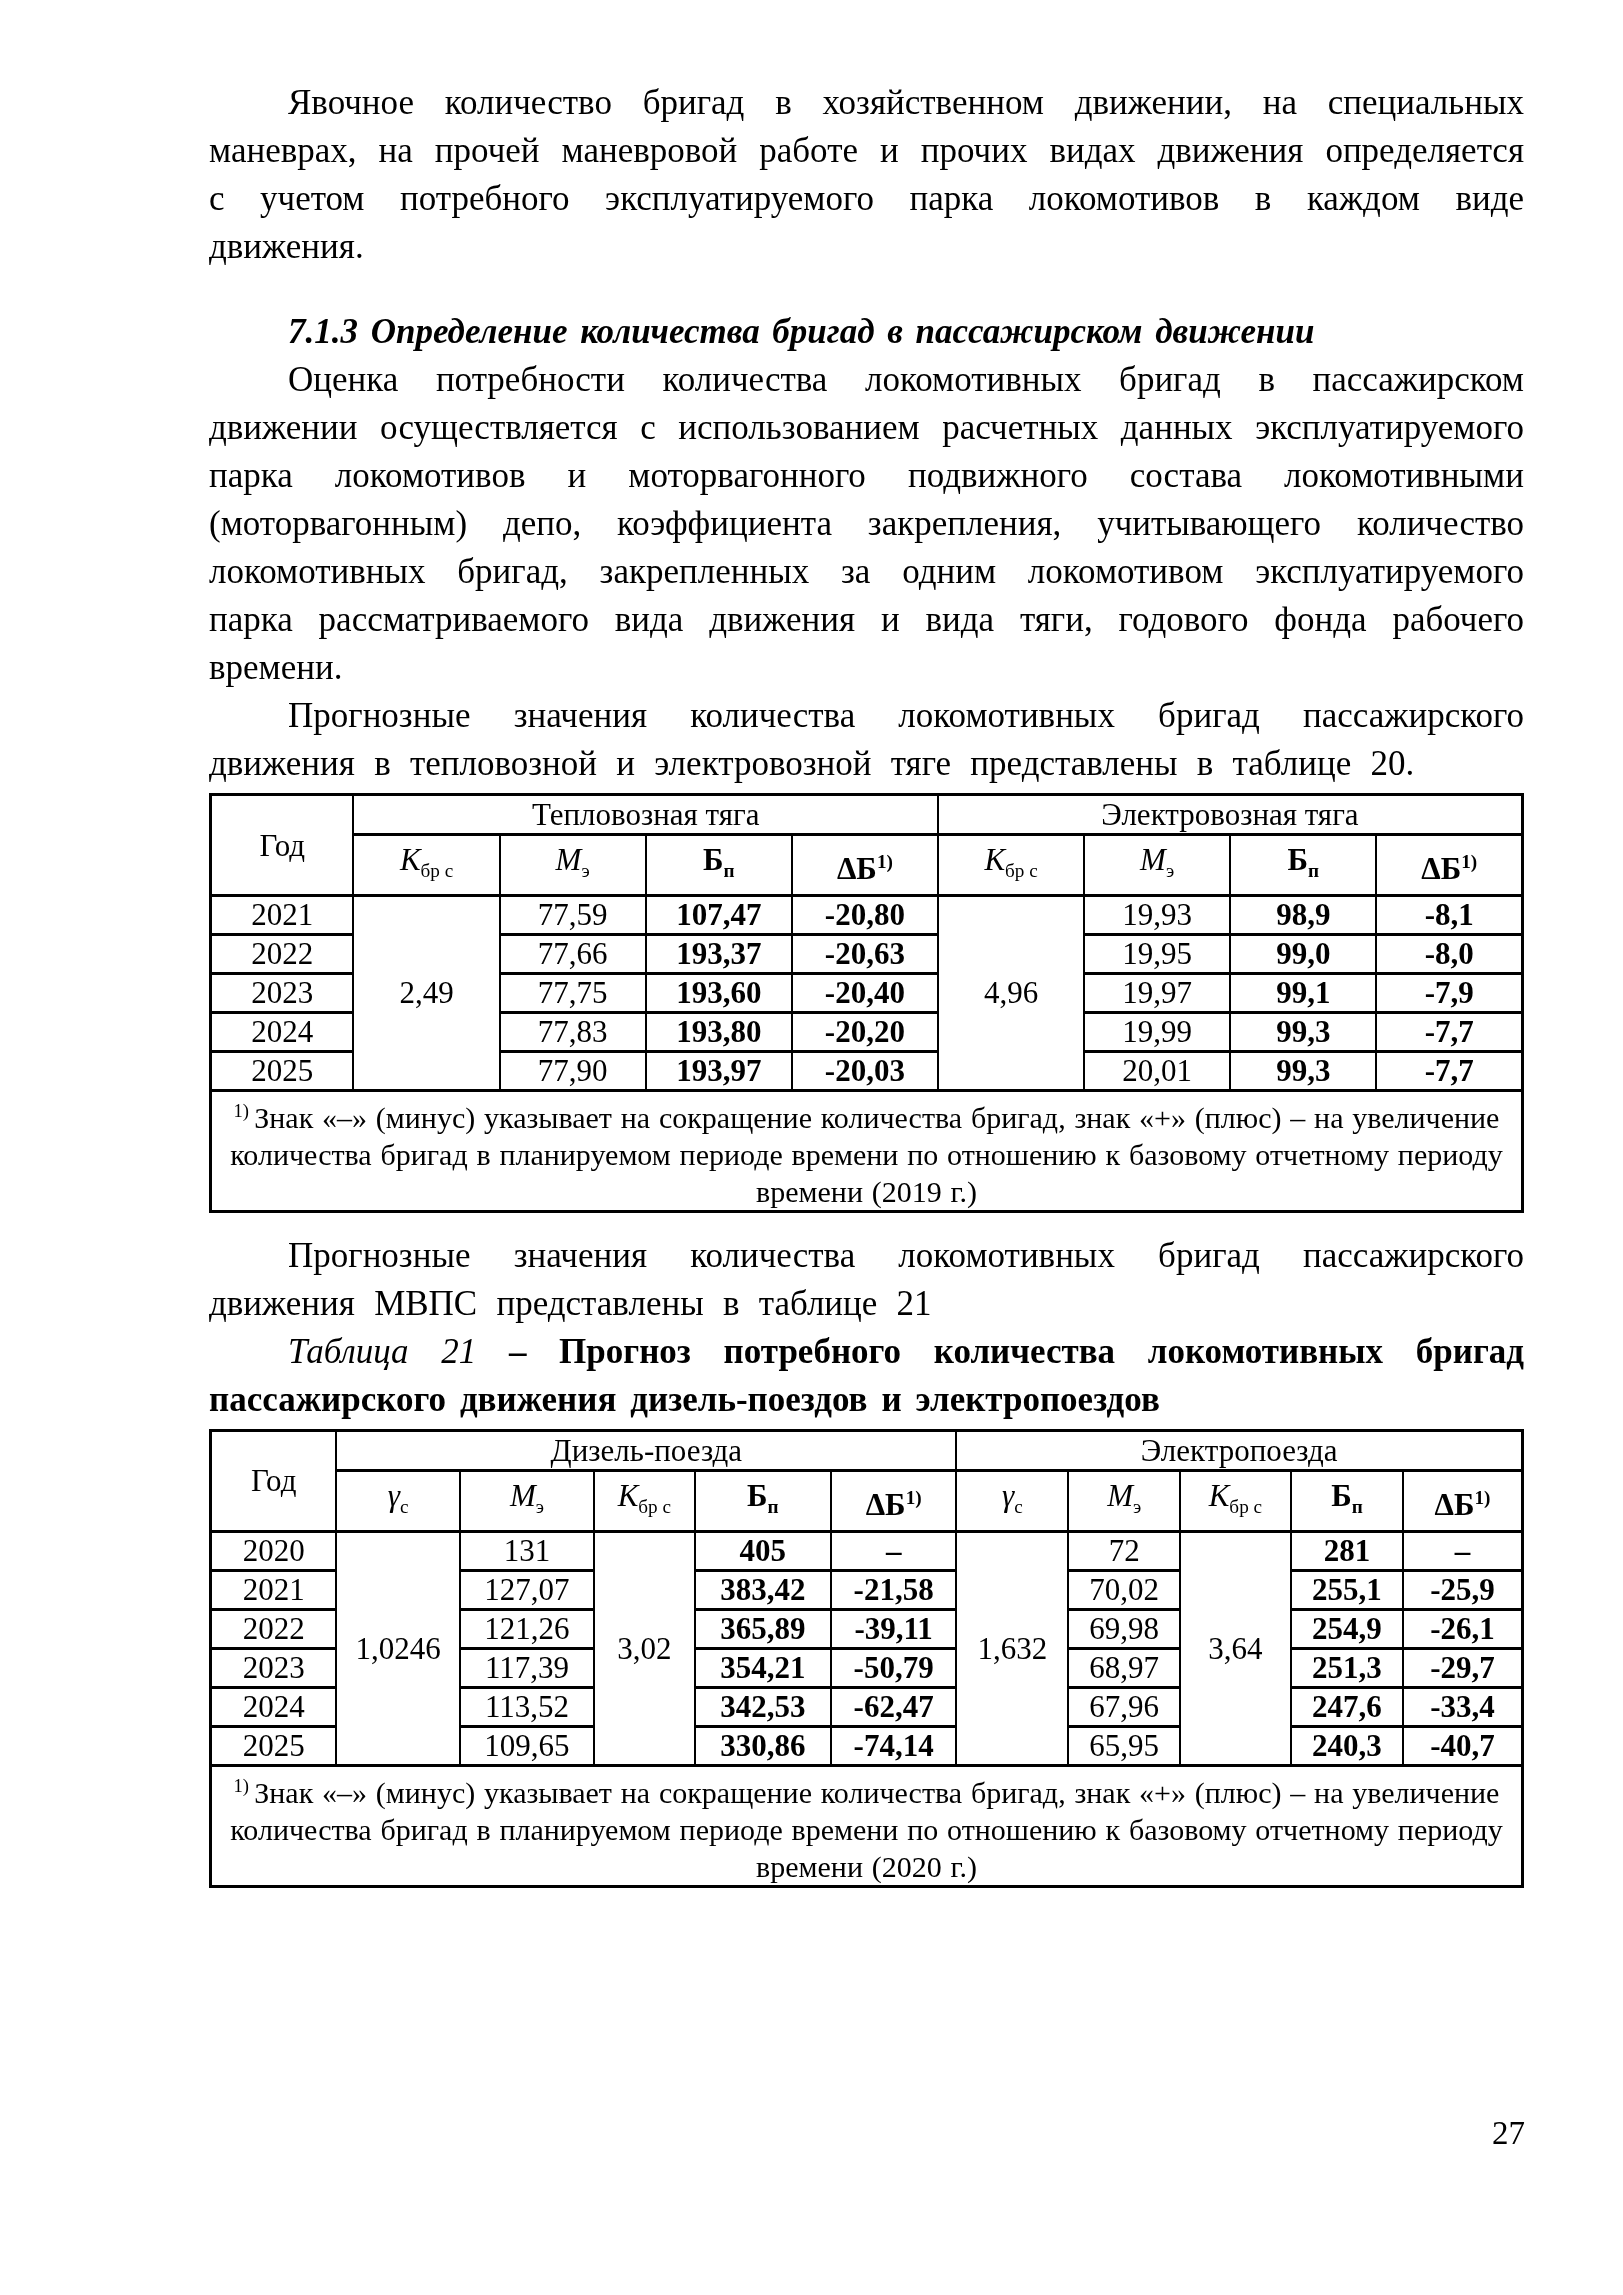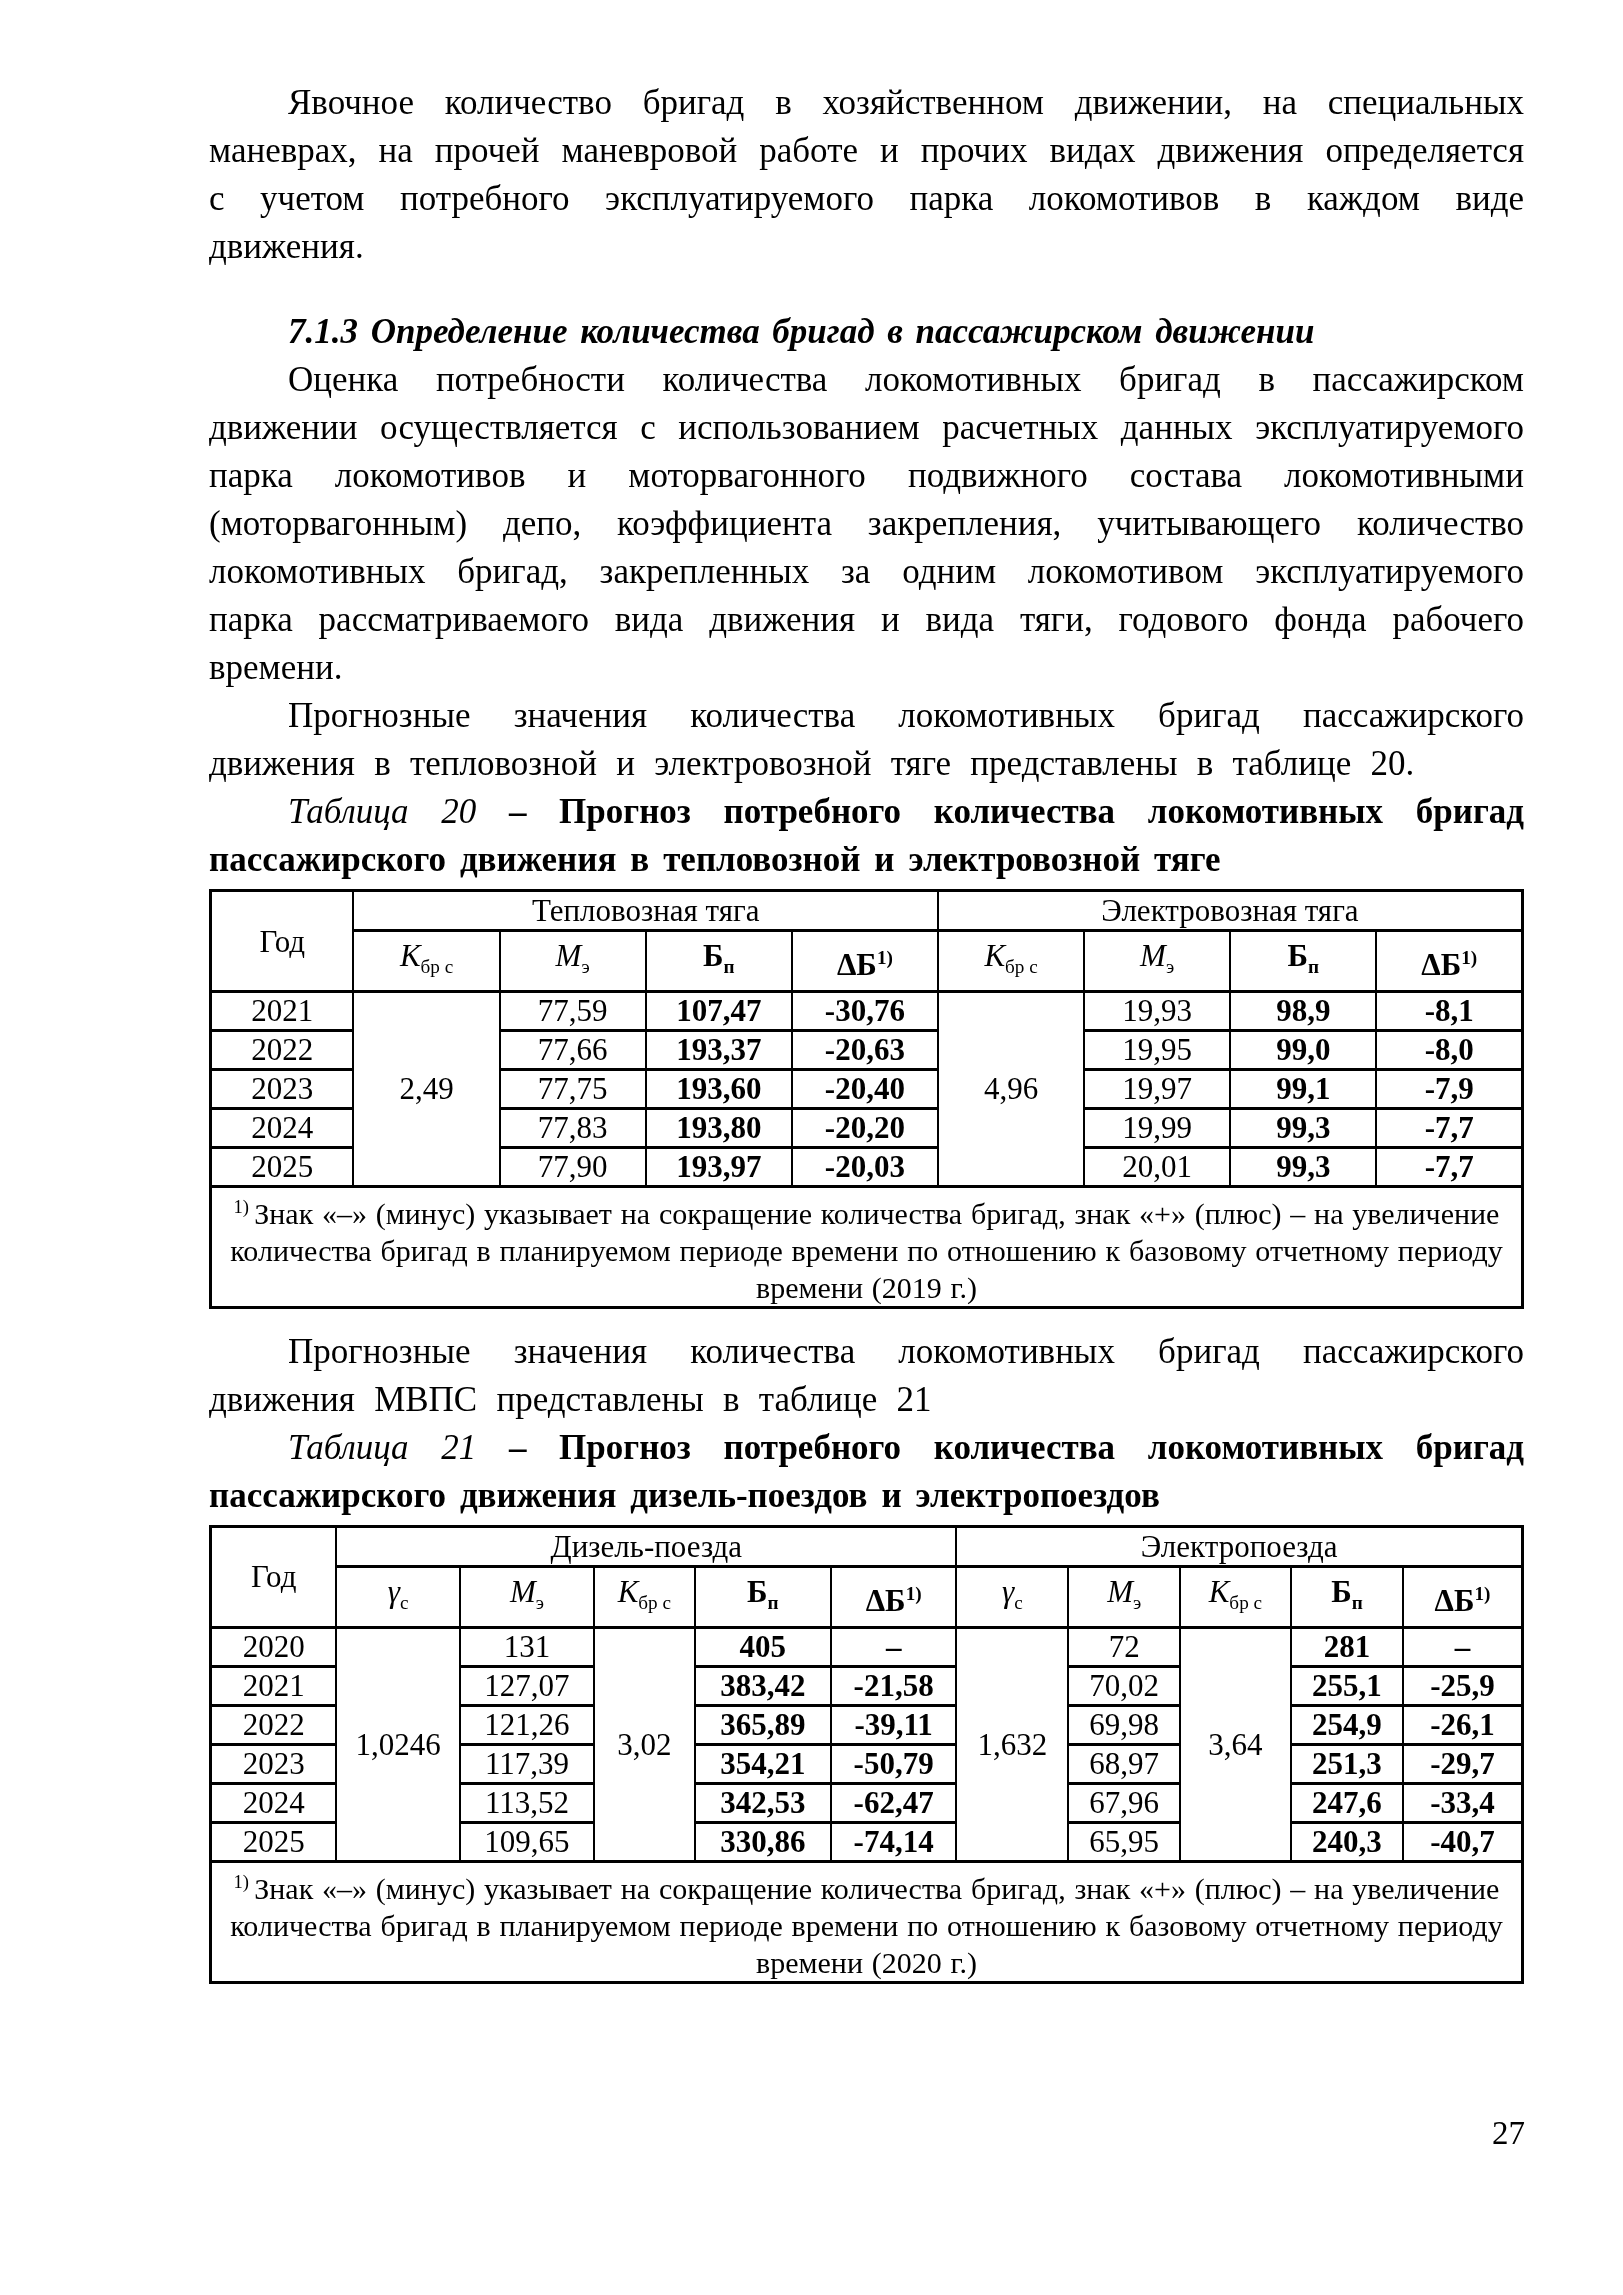--- a/index.html
+++ b/index.html
@@ -95,21 +95,20 @@
 <div class="page">
   <div class="content">
 
     <p class="para indent">Явочное количество бригад в хозяйственном движении, на специальных маневрах, на прочей маневровой работе и прочих видах движения определяется с учетом потребного эксплуатируемого парка локомотивов в каждом виде движения.</p>
 
     <p class="heading">7.1.3 Определение количества бригад в пассажирском движении</p>
 
     <p class="para indent">Оценка потребности количества локомотивных бригад в пассажирском движении осуществляется с использованием расчетных данных эксплуатируемого парка локомотивов и моторвагонного подвижного состава локомотивными (моторвагонным) депо, коэффициента закрепления, учитывающего количество локомотивных бригад, закрепленных за одним локомотивом эксплуатируемого парка рассматриваемого вида движения и вида тяги, годового фонда рабочего времени.</p>
     <p class="para indent">Прогнозные значения количества локомотивных бригад пассажирского движения в тепловозной и электровозной тяге представлены в таблице 20.</p>
 
-    <p class="caption"><span class="cap-label">Таблица 20</span> <span class="cap-dash">–</span> <span class="cap-text">Прогноз потребного количества локомотивных бригад пассажирского движения в тепловозной и электровозной тяге</span></p>
 
     <table class="data">
       <colgroup>
         <col style="width:10.9%">
           <col style="width:11.14%">
           <col style="width:11.14%">
           <col style="width:11.14%">
           <col style="width:11.14%">
         <col style="width:11.14%">
           <col style="width:11.14%">
@@ -130,21 +129,21 @@
         <td><i>К</i><sub>бр с</sub></td>
         <td><i>М</i><sub>э</sub></td>
         <td class="b"><span>Б</span><sub>п</sub></td>
         <td class="b"><span>ΔБ</span><sup>1)</sup></td>
       </tr>
       <tr class="data-row">
         <td>2021</td>
         <td rowspan="5">2,49</td>
         <td>77,59</td>
         <td class="b">107,47</td>
-        <td class="b">-30,76</td>
+        <td class="b">-20,80</td>
         <td rowspan="5">4,96</td>
         <td>19,93</td>
         <td class="b">98,9</td>
         <td class="b">-8,1</td>
       </tr>
       <tr class="data-row">
         <td>2022</td>
         <td>77,66</td>
         <td class="b">193,37</td>
         <td class="b">-20,63</td>

